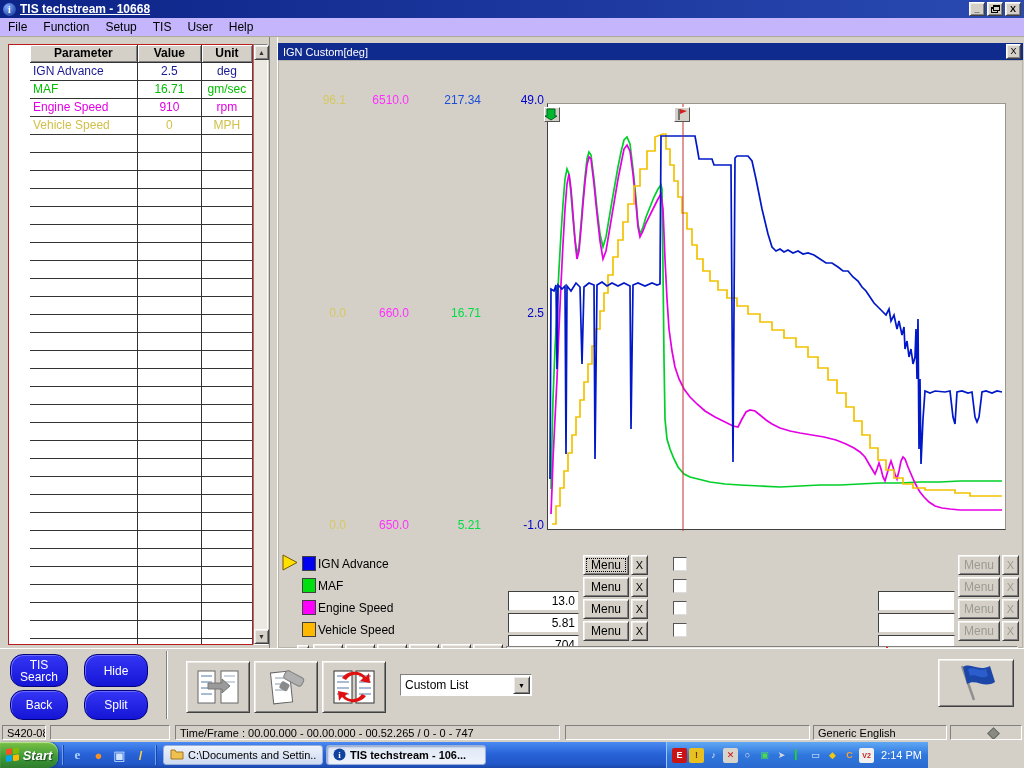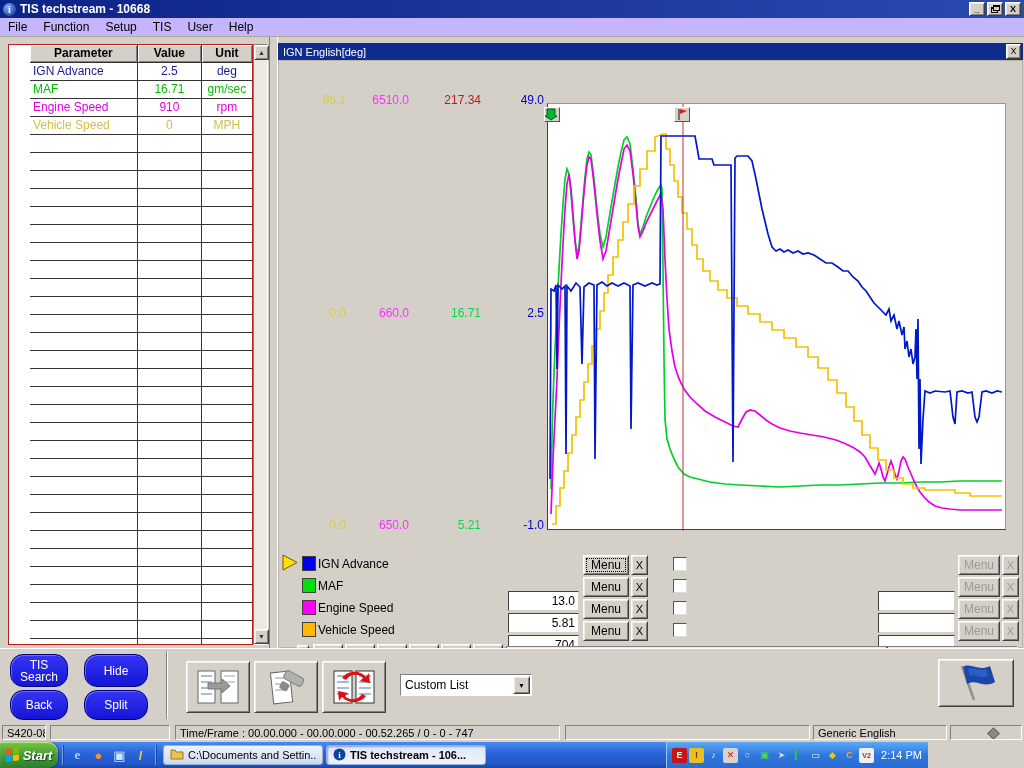--- a/index.html
+++ b/index.html
@@ -12,21 +12,21 @@
             box-shadow:inset 1px 1px 0 #ecebe5, inset -1px -1px 0 #808080; }
   .sunken { border:1px solid; border-color:#808080 #fff #fff #808080; }
   .whitefield { background:#fff; border:1px solid; border-color:#404040 #d4d0c8 #d4d0c8 #404040;margin-top:36px; }
 
   
   #titlebar { position:absolute; left:0; top:0; width:1024px; height:18px;
               background:linear-gradient(90deg,#0c2387,#2a4ab2); display:flex; align-items:center; }
   #titlebar .app-icon { width:13px; height:13px; border-radius:50%; background:radial-gradient(circle at 35% 30%,#7fa8ff,#0a2f8c);
               color:#fff; font-weight:bold; font-size:10px; text-align:center; line-height:13px; margin:0 4px 0 3px;
               font-family:"Liberation Serif",serif; }
-  #titlebar .title-text { color:#fff; font-weight:bold; font-size:12px; }
+  #titlebar .title-text { color:#fff; font-weight:bold; font-size:12px;text-decoration:underline; }
   #titlebar .winbtns { margin-left:auto; display:flex; gap:2px; padding-right:3px; }
   .winbtn { width:16px; height:14px; font-size:9px; font-weight:bold; text-align:center; line-height:12px; color:#000; }
   .restore-glyph { position:relative; display:inline-block; width:9px; height:8px; margin-top:2px; }
   .restore-glyph i { position:absolute; border:1px solid #000; border-top-width:2px; background:#d4d0c8; }
   .restore-glyph i.b { left:0; top:2px; width:7px; height:6px; }
   .restore-glyph i.f { left:2px; top:0; width:7px; height:6px; }
 
   
   #menubar { position:absolute; left:0; top:18px; width:1024px; height:19px; background:#c4b5fd;
              display:flex; align-items:center; border-bottom:1px solid #aca899; }
@@ -341,33 +341,33 @@
         </div>
     </div>
     <div id="table-scrollbar" class="sunken">
       <div id="sb-up" class="sb-btn raised">▲</div>
       <div id="sb-down" class="sb-btn raised">▼</div>
     </div>
     <div class="panel-gap"></div>
 
     <div id="chart-window">
       <div id="chart-titlebar">
-        <div class="ct-text">IGN English[deg]</div>
+        <div class="ct-text">IGN Custom[deg]</div>
         <div id="chart-close" class="raised">X</div>
       </div>
 
       <div id="chart-body">
         <div id="axis-labels">
             <div class="axis-label" style="left: 7px; top: 32px; color: rgb(214, 200, 96);">96.1</div>
             <div class="axis-label" style="left: 7px; top: 245px; color: rgb(214, 200, 96);">0.0</div>
             <div class="axis-label" style="left: 7px; top: 457px; color: rgb(214, 200, 96);">0.0</div>
             <div class="axis-label" style="left: 70px; top: 32px; color: rgb(255, 48, 255);">6510.0</div>
             <div class="axis-label" style="left: 70px; top: 245px; color: rgb(255, 48, 255);">660.0</div>
             <div class="axis-label" style="left: 70px; top: 457px; color: rgb(255, 48, 255);">650.0</div>
-            <div class="axis-label" style="left: 142px; top: 32px; color: #b91c1c;">217.34</div>
+            <div class="axis-label" style="left: 142px; top: 32px; color: #1d4ed8;">217.34</div>
             <div class="axis-label" style="left: 142px; top: 245px; color: rgb(0, 221, 68);">16.71</div>
             <div class="axis-label" style="left: 142px; top: 457px; color: rgb(0, 221, 68);">5.21</div>
             <div class="axis-label" style="left: 205px; top: 32px; color: rgb(0, 0, 204);">49.0</div>
             <div class="axis-label" style="left: 205px; top: 245px; color: rgb(0, 0, 204);">2.5</div>
             <div class="axis-label" style="left: 205px; top: 457px; color: rgb(0, 0, 204);">-1.0</div>
           </div>
 
         <div id="plot">
           <svg id="plot-svg" width="459" height="427" viewBox="0 0 459 427">
               <polyline points="3,385 4,335 5,295 7,245 9,205 11,165 13,130 15,100 17,75 19,65 21,70 23,90 25,115 27,135 29,150 31,143 33,120 35,95 37,73 39,55 41,48 43,51 46,75 49,105 52,130 55,143 58,133 61,115 64,97 67,80 70,63 73,48 76,36 79,33 82,40 85,65 88,95 90,120 92,130 95,123 98,113 102,103 106,93 110,85 113,81 114,85 115,165 116,255 117,315 119,335 122,345 126,355 130,363 136,370 142,373 150,375 162,378 177,380 192,381 212,382 232,383 252,382 272,381 292,381 312,380 332,379 352,379 372,378 392,378 412,377 432,377 454,377" fill="none" stroke="#00d028" stroke-width="1.7"></polyline>

